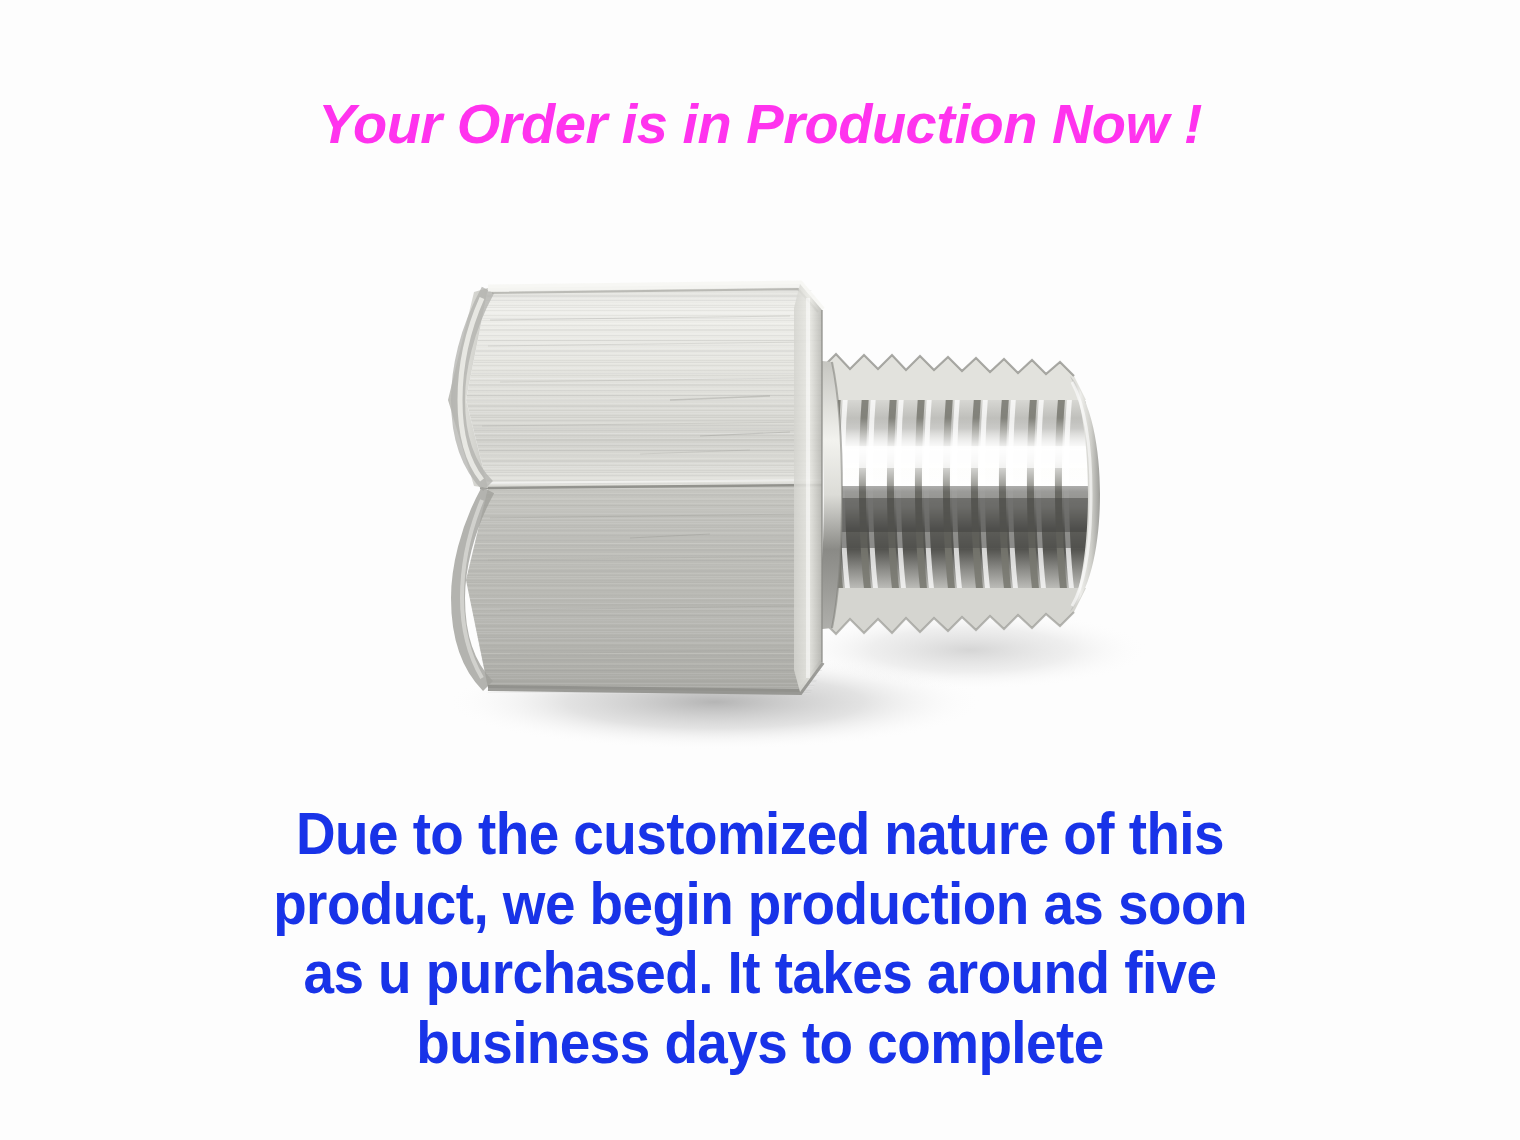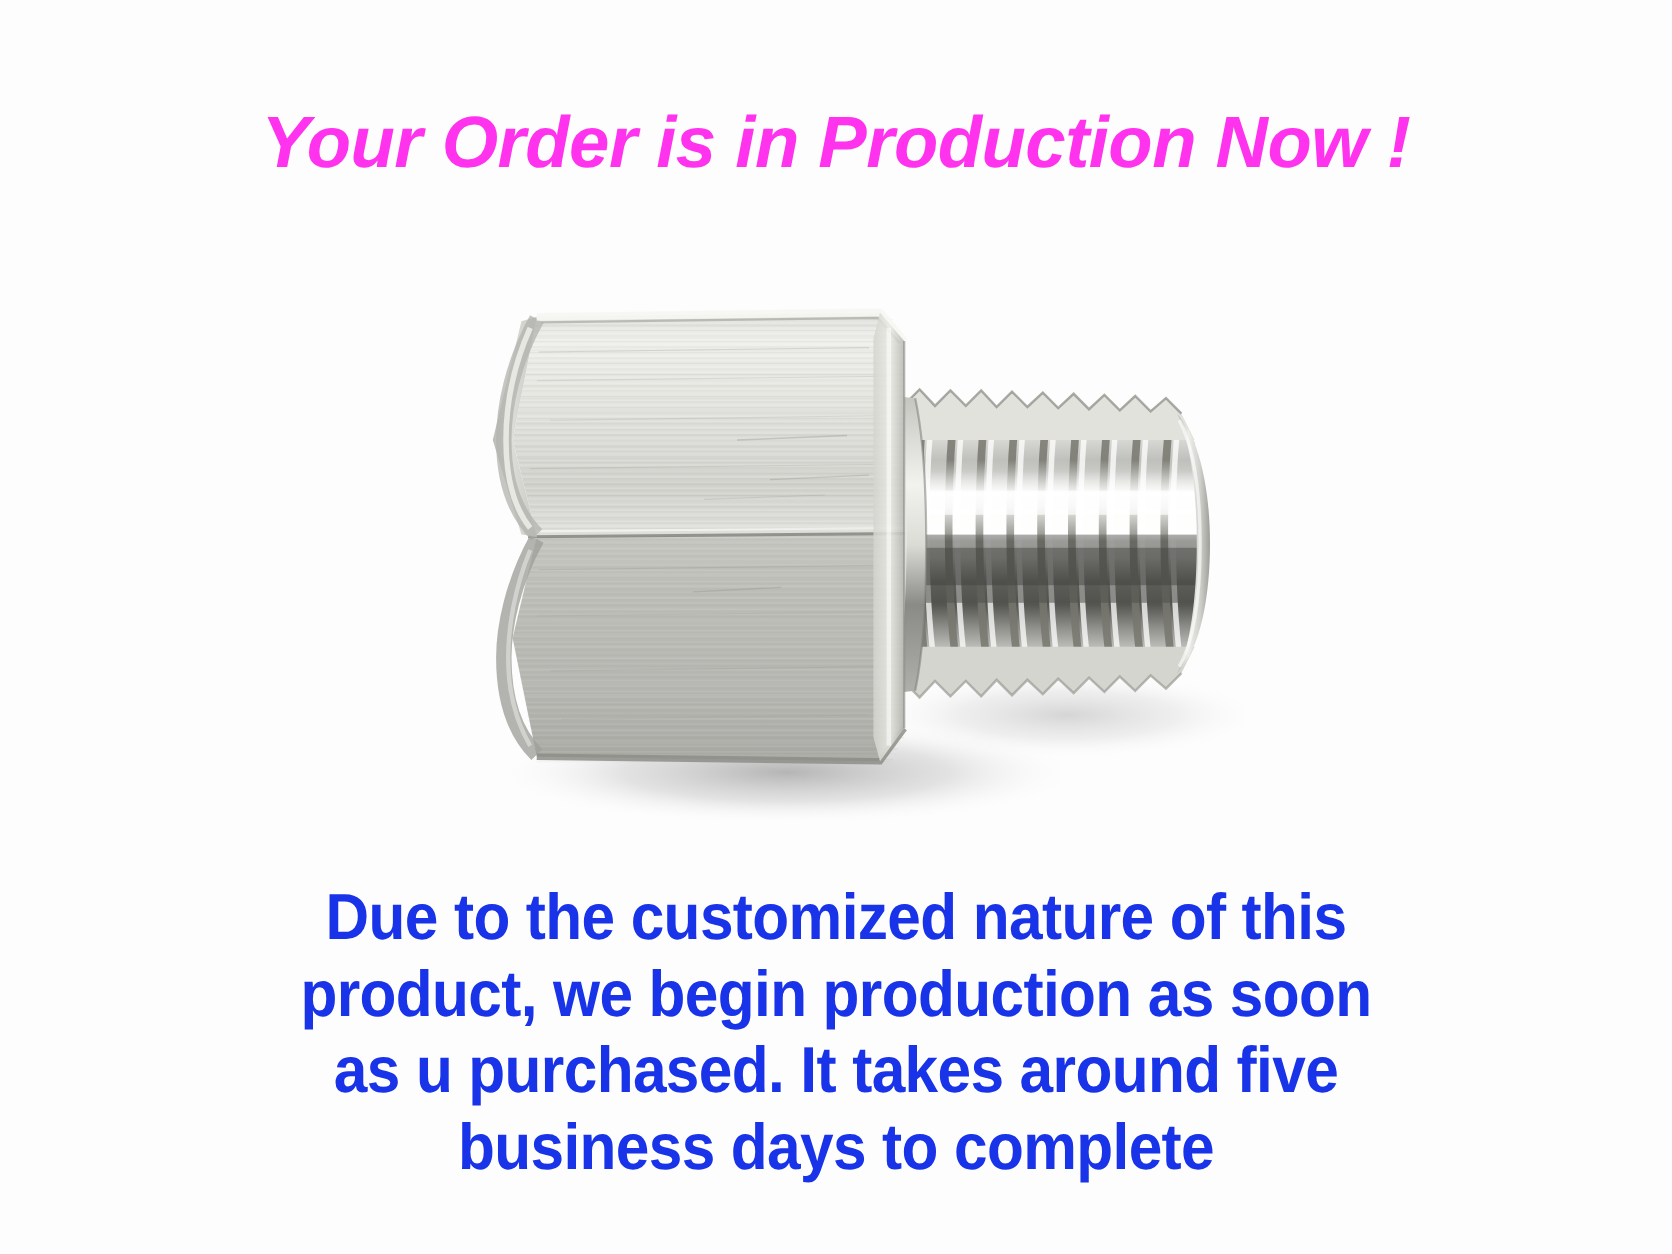--- a/index.html
+++ b/index.html
@@ -17,21 +17,21 @@
   }
 
   
   #headline {
     position: absolute;
     left: 0;
     top: 96px;
     width: 1520px;
     text-align: center;
     font-family: "Liberation Sans", sans-serif;
-    font-size: 66px;
+    font-size: 56px;
     font-weight: bold;
     font-style: italic;
     letter-spacing: -0.5px;
     color: #ff33ee;
     line-height: 1.0;
     white-space: nowrap;
   }
 
   
   #product-figure {

